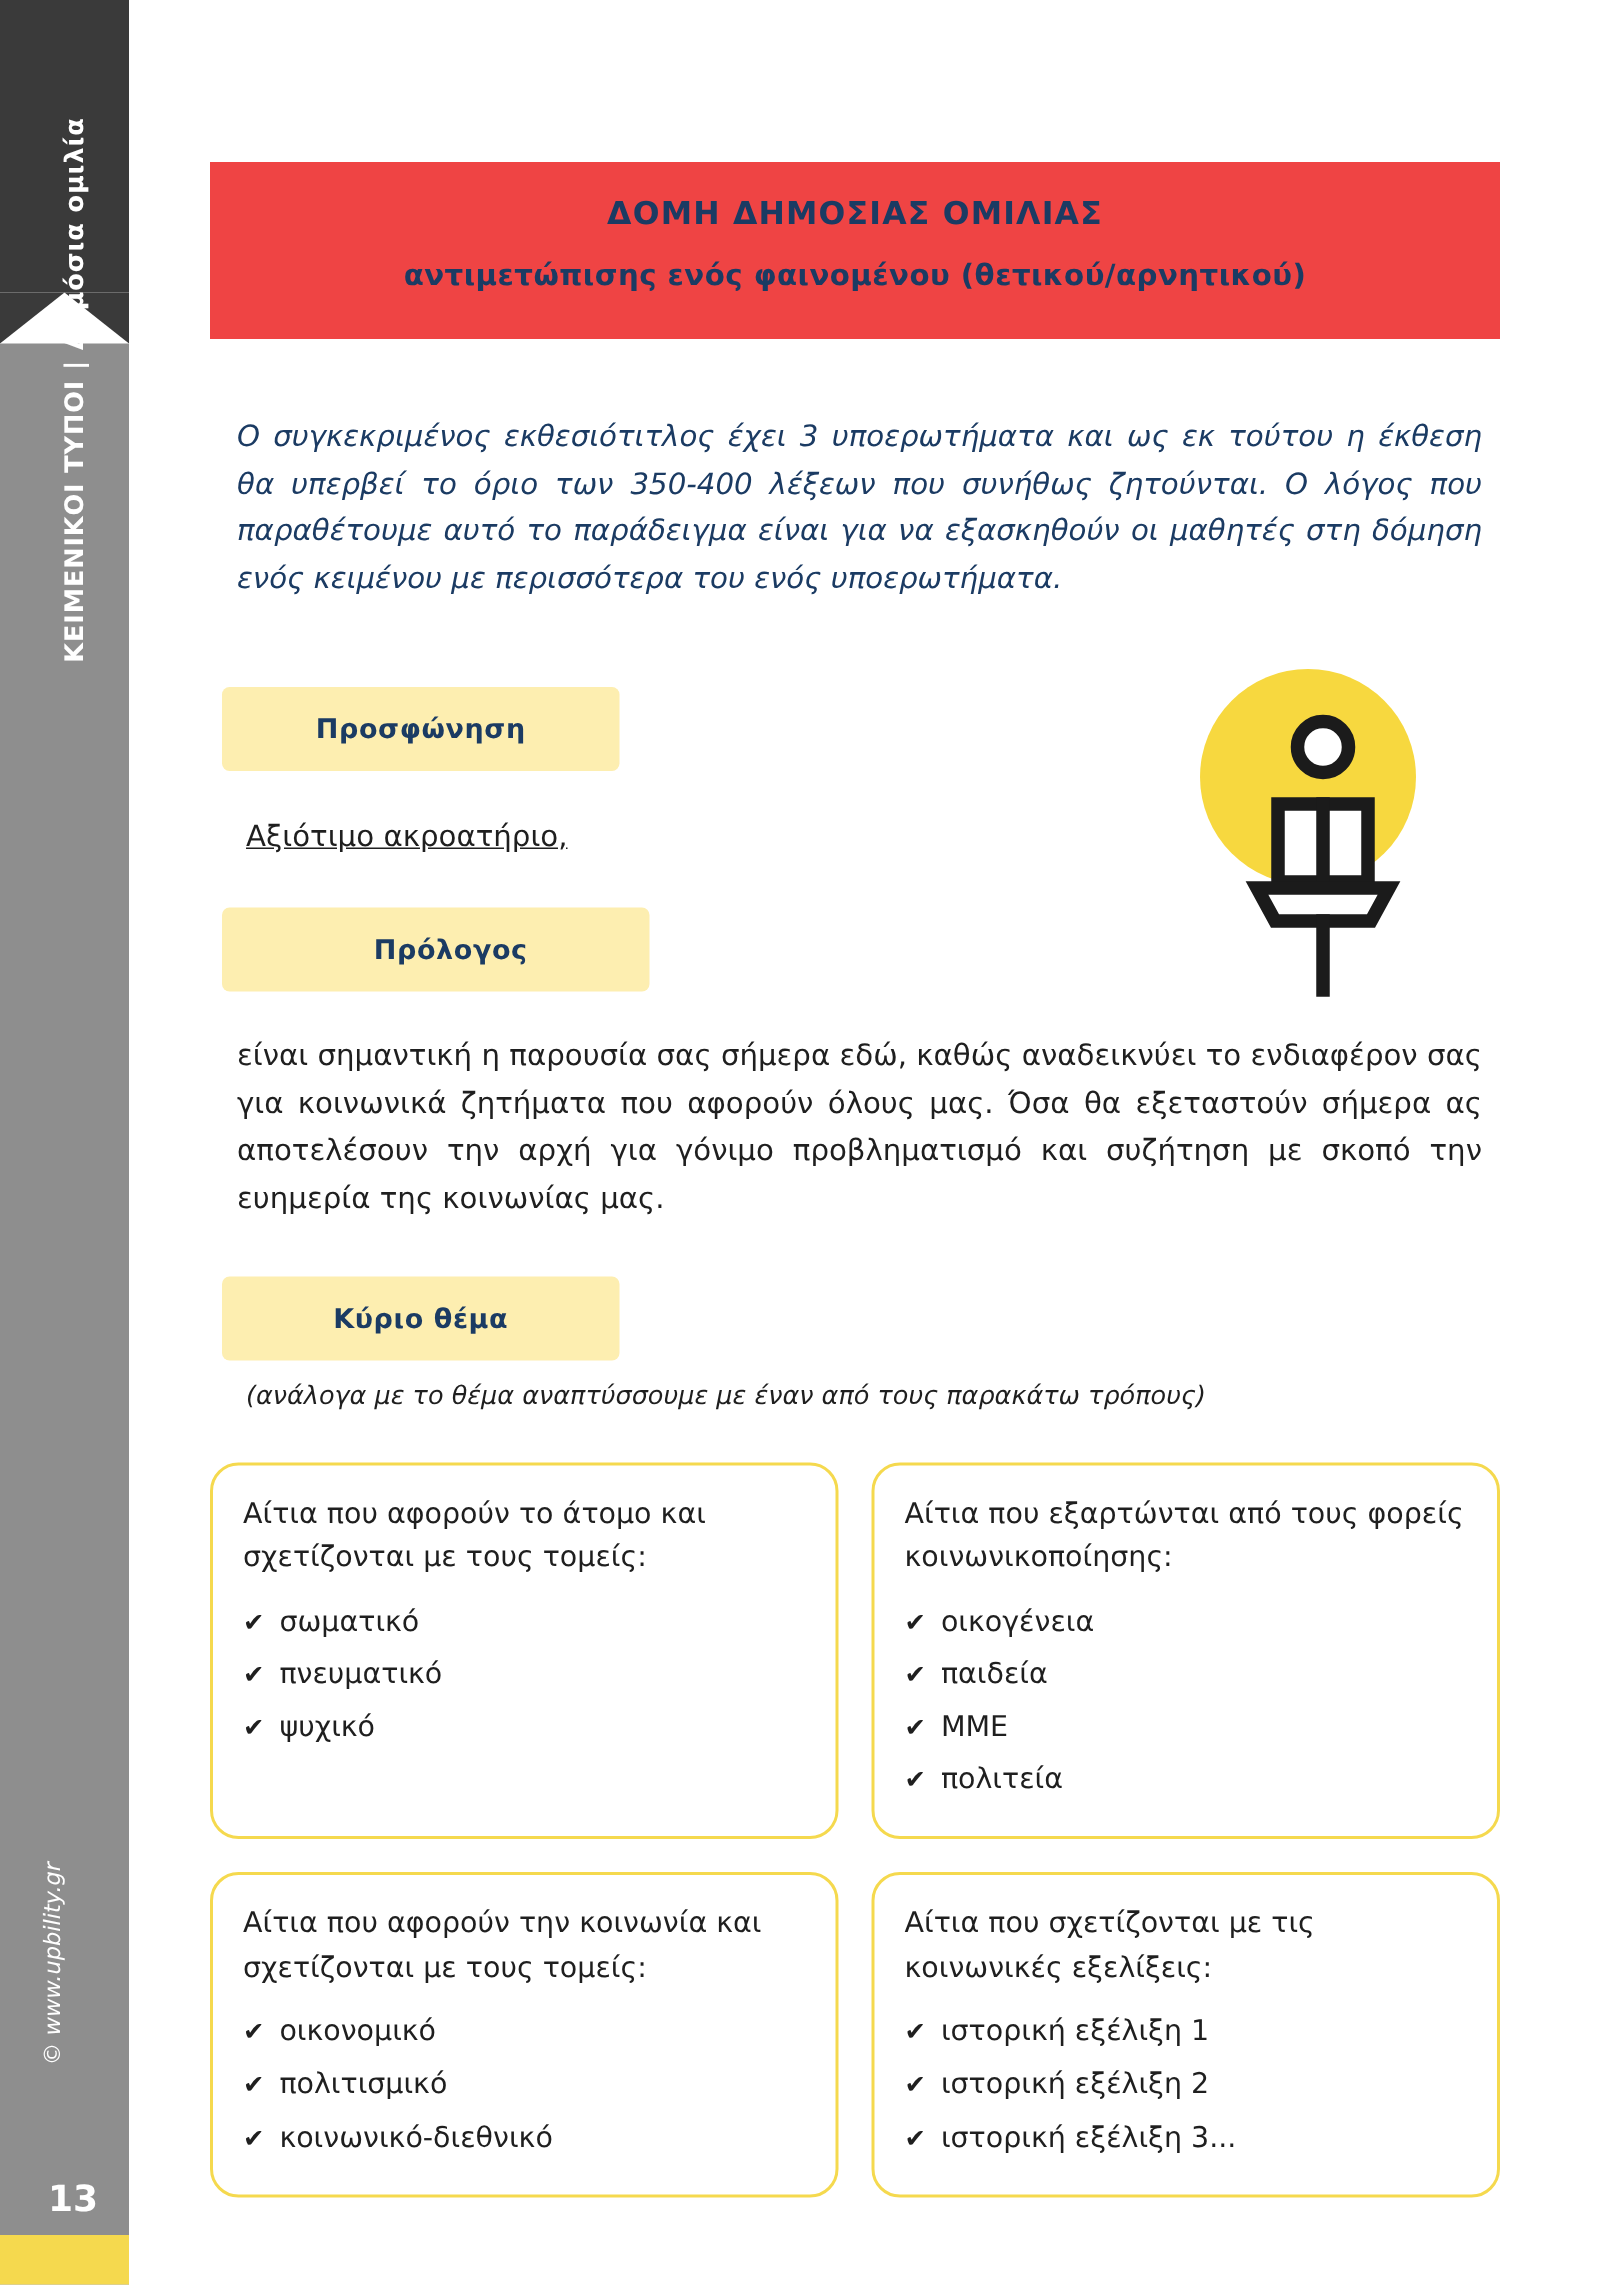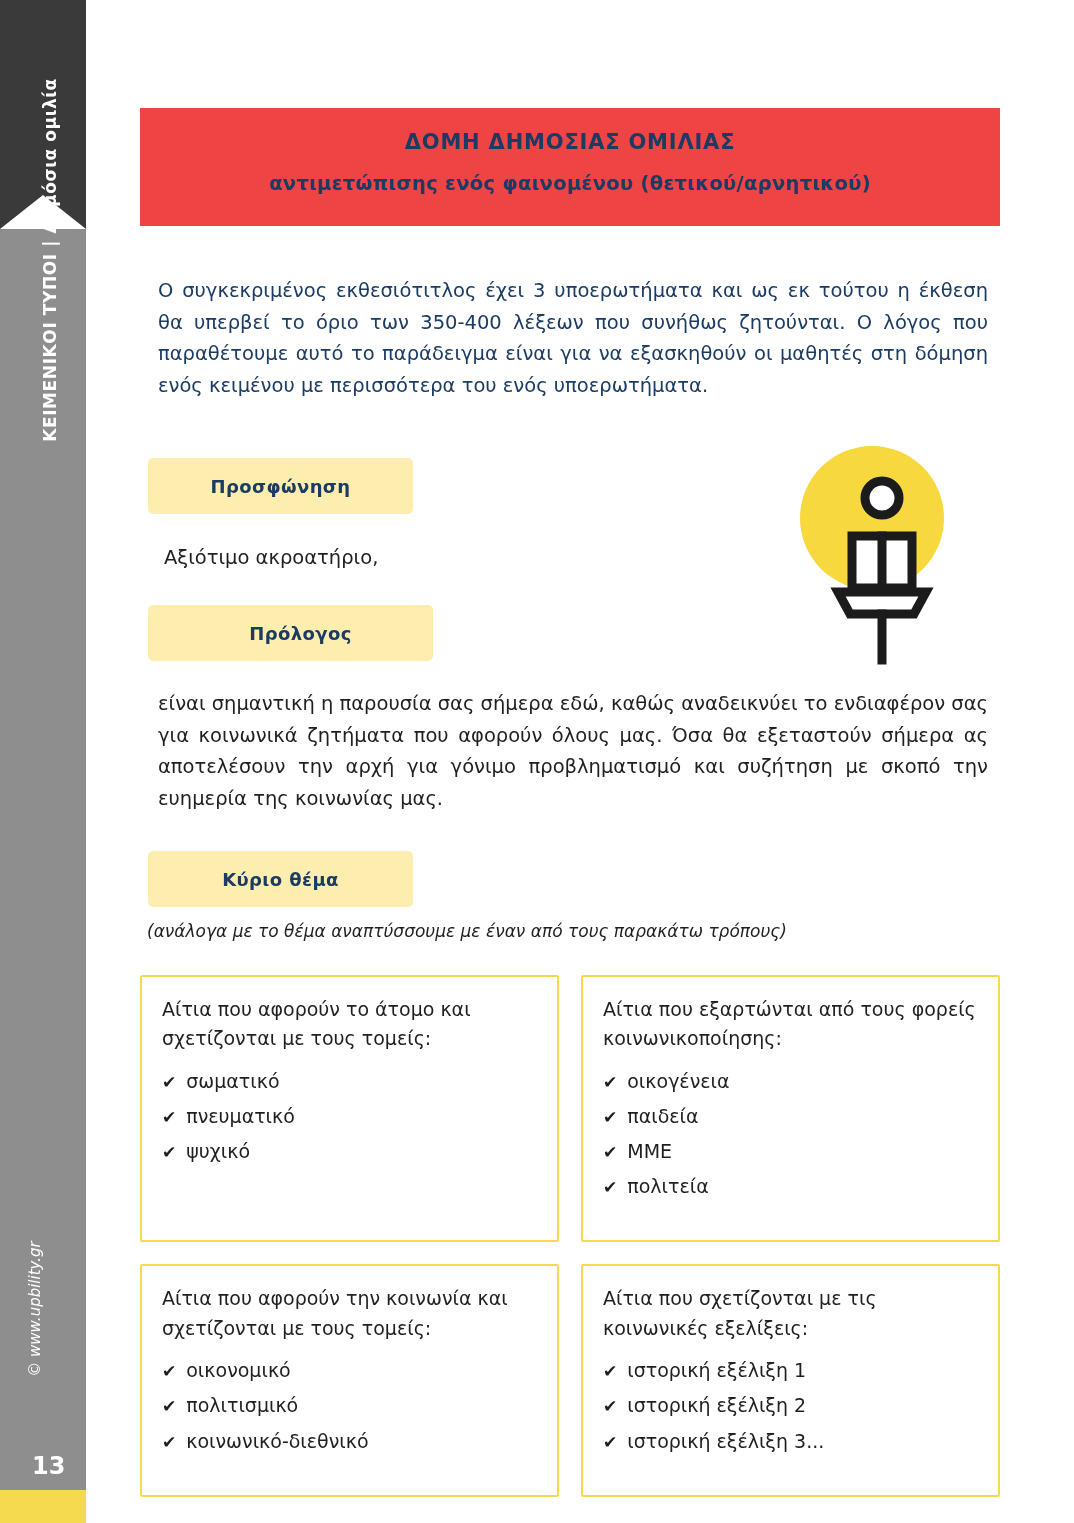--- a/index.html
+++ b/index.html
@@ -127,20 +127,21 @@
     letter-spacing: 0.3px;
     line-height: 1.65;
   }
 
   .intro-para {
     position: absolute;
     left: 18px;
     top: 275px;
     width: 830px;
     color: #1b3b63;
+    font-style: italic;
     font-size: 19.5px;
     line-height: 1.62;
     text-align: justify;
   }
 
   .tab {
     position: absolute;
     width: 265px;
     height: 56px;
     background: #fdeeb0;
@@ -162,30 +163,31 @@
   .body-text {
     position: absolute;
     color: #1f1f1f;
     font-size: 19.5px;
     line-height: 1.62;
   }
   .greeting {
     left: 24px;
     top: 542px;
     width: 520px;
+    text-decoration: underline;
   }
   .prologue {
     left: 18px;
     top: 688px;
     width: 830px;
     text-align: justify;
   }
   .note {
     position: absolute;
-    left: 7px;
+    left: 24px;
     top: 921px;
     width: 830px;
     color: #1f1f1f;
     font-style: italic;
     font-size: 17px;
   }
 
   
   .speaker {
     position: absolute;
@@ -202,22 +204,22 @@
     top: 975px;
     width: 860px;
     display: flex;
     flex-wrap: wrap;
     gap: 22px 22px;
   }
   .card {
     width: 419px;
     box-sizing: border-box;
     border: 2px solid #f5d94e;
-    border-radius: 2px;
-    padding: 18px 20px 36px 20px;
+    border-radius: 19px;
+    padding: 18px 20px 20px 20px;
   }
   .card-heading {
     color: #1f1f1f;
     font-size: 19px;
     line-height: 1.55;
     margin-bottom: 10px;
   }
   .card ul {
     list-style: none;
     margin: 0;

